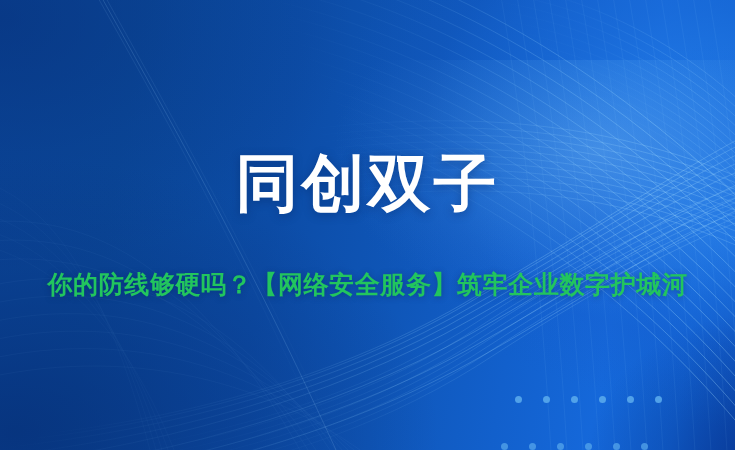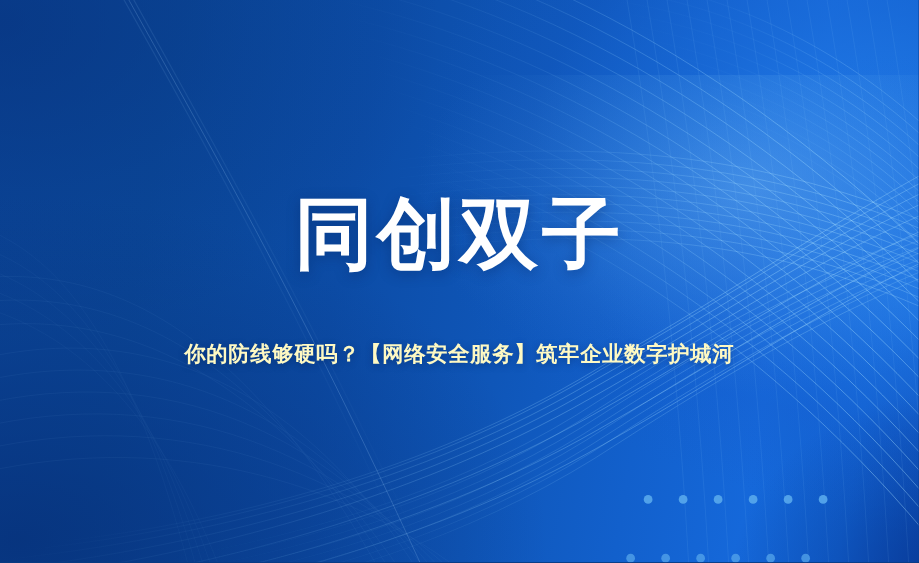--- a/index.html
+++ b/index.html
@@ -87,24 +87,24 @@
     font-size: 63px;
     line-height: 1.05;
     font-weight: 700;
     color: #ffffff;
     letter-spacing: 3px;
     margin: 0 0 0 0;
     text-shadow: 0 2px 10px rgba(3,30,80,0.35);
     white-space: nowrap;
   }
   .subline {
-    font-size: 17px;
+    font-size: 25px;
     line-height: 1.3;
     font-weight: 700;
-    color: #fef9c3;
+    color: #22c55e;
     letter-spacing: 0.6px;
     margin: 52px 0 0 0;
     text-shadow: 0 1px 6px rgba(3,30,80,0.4);
     white-space: nowrap;
   }
   
   .dot-row {
     position: absolute;
     display: flex;
     gap: 21px;

